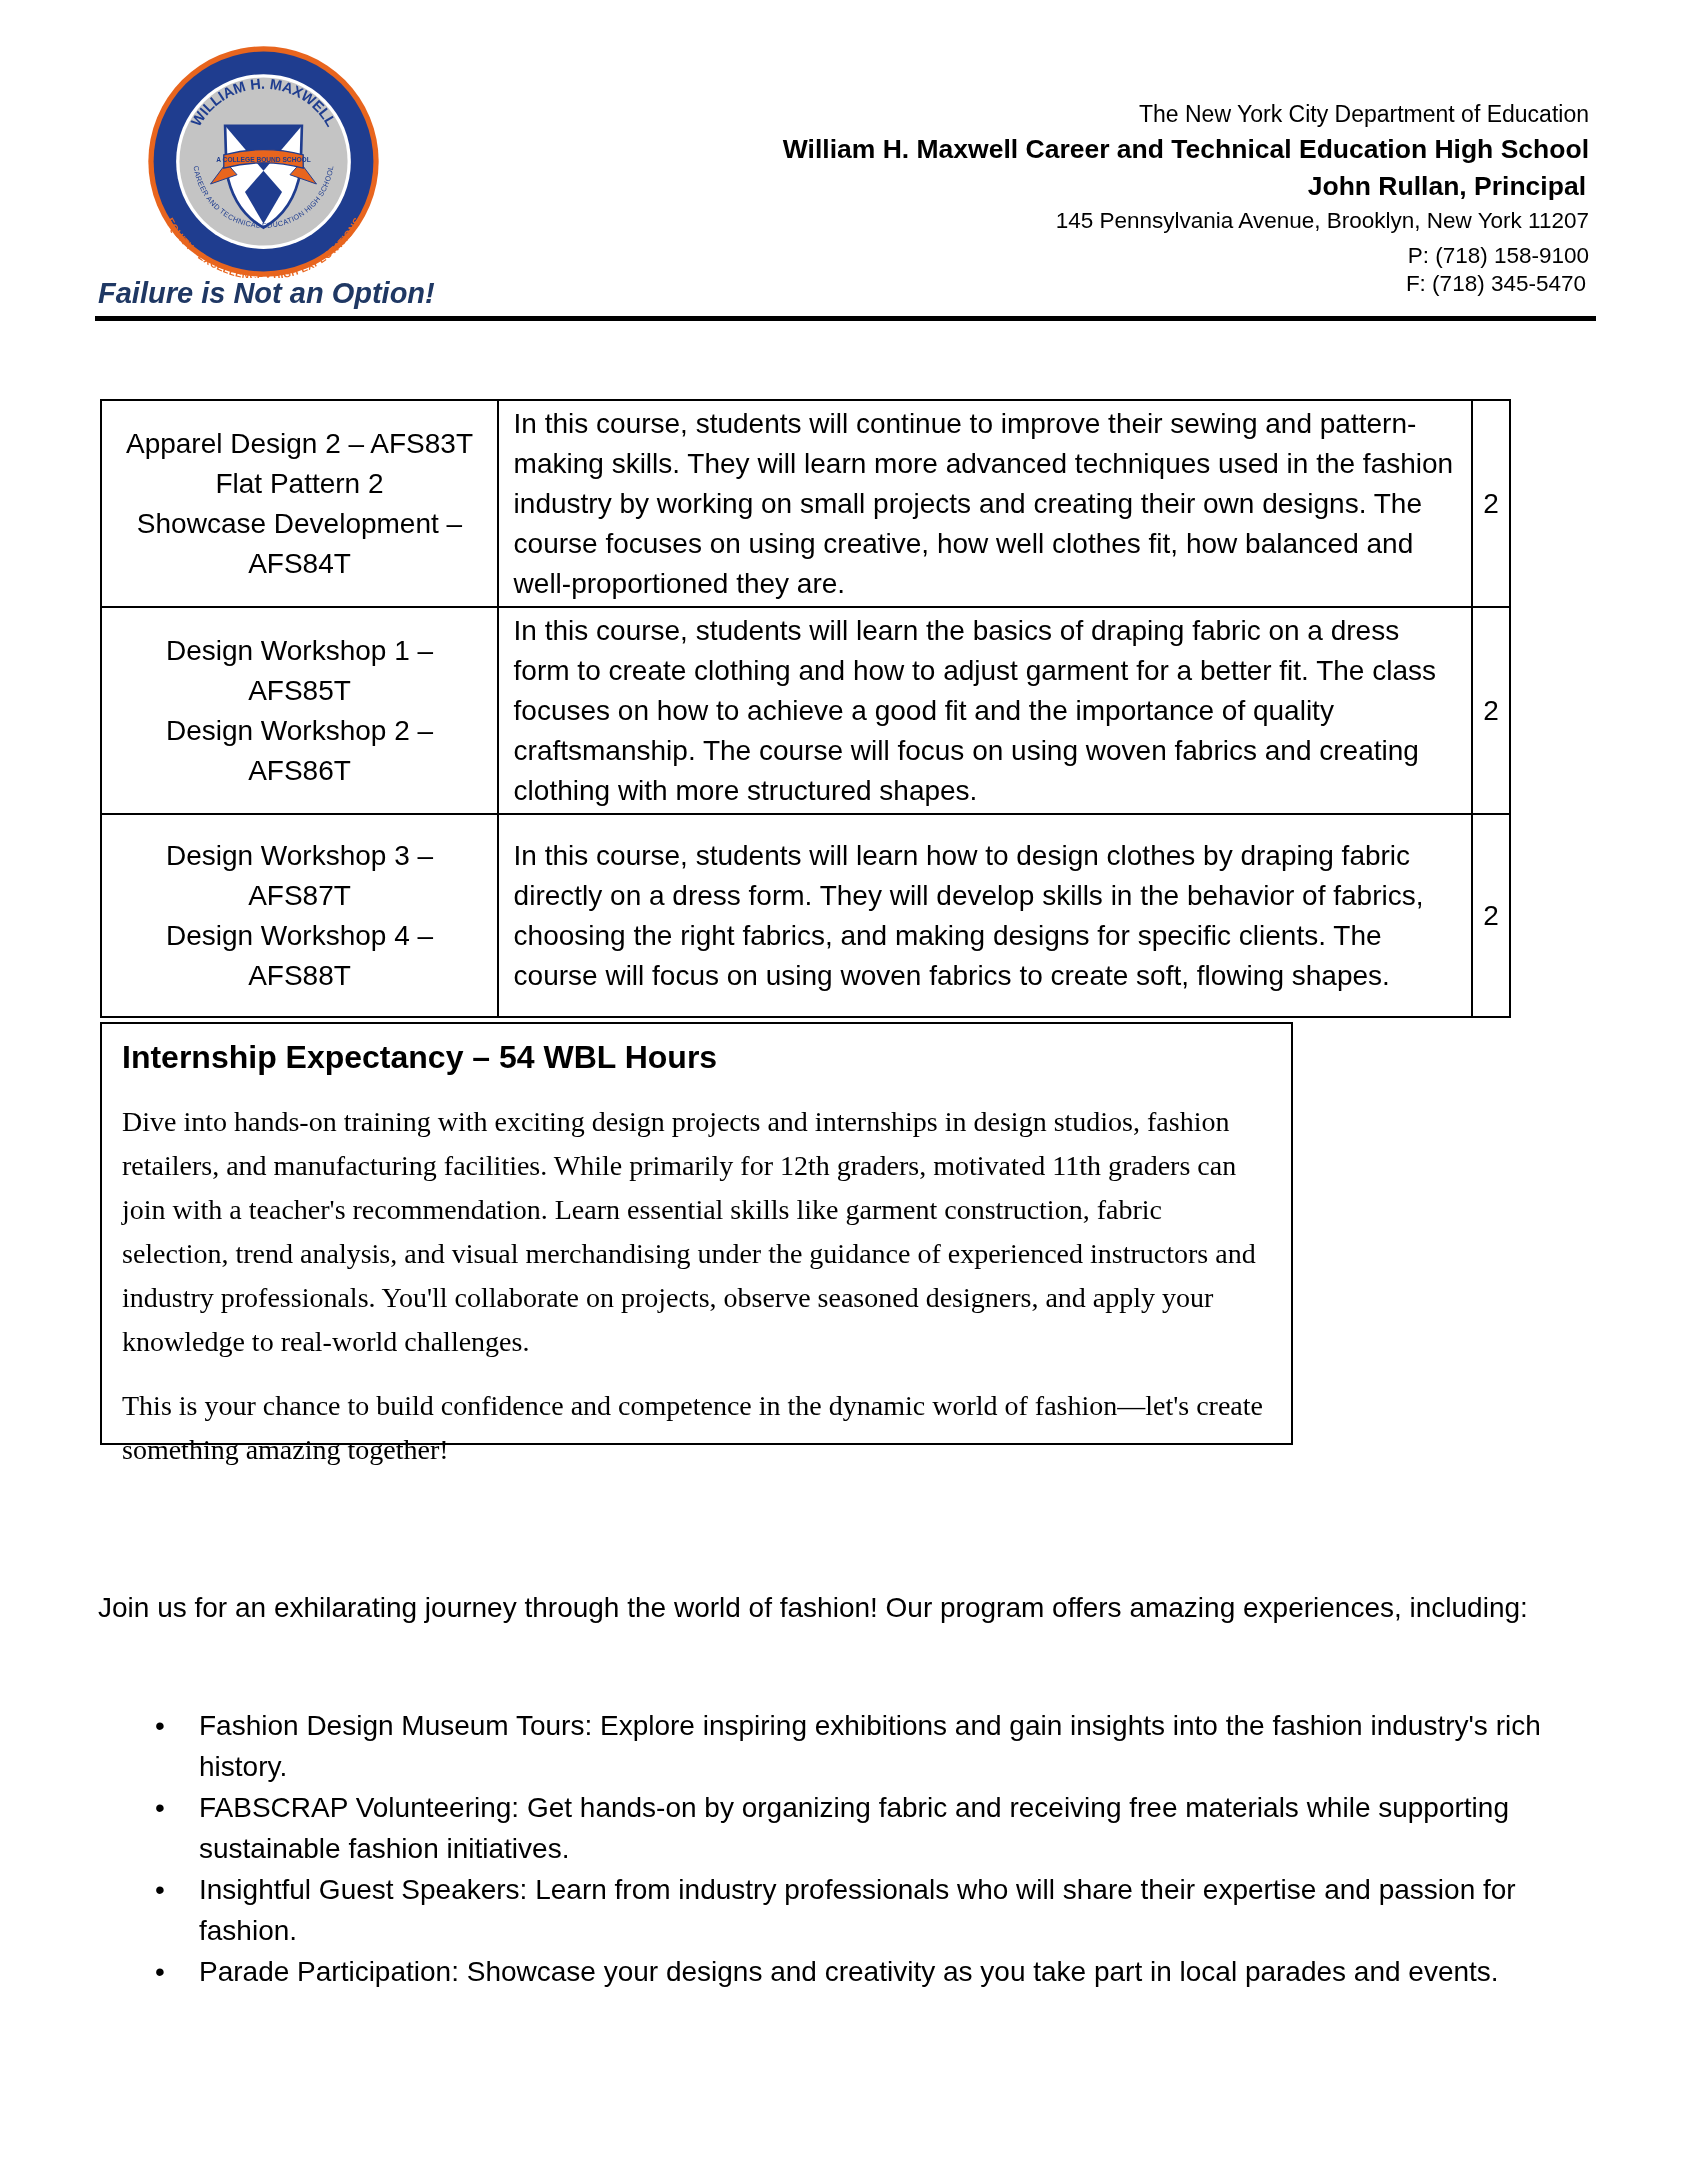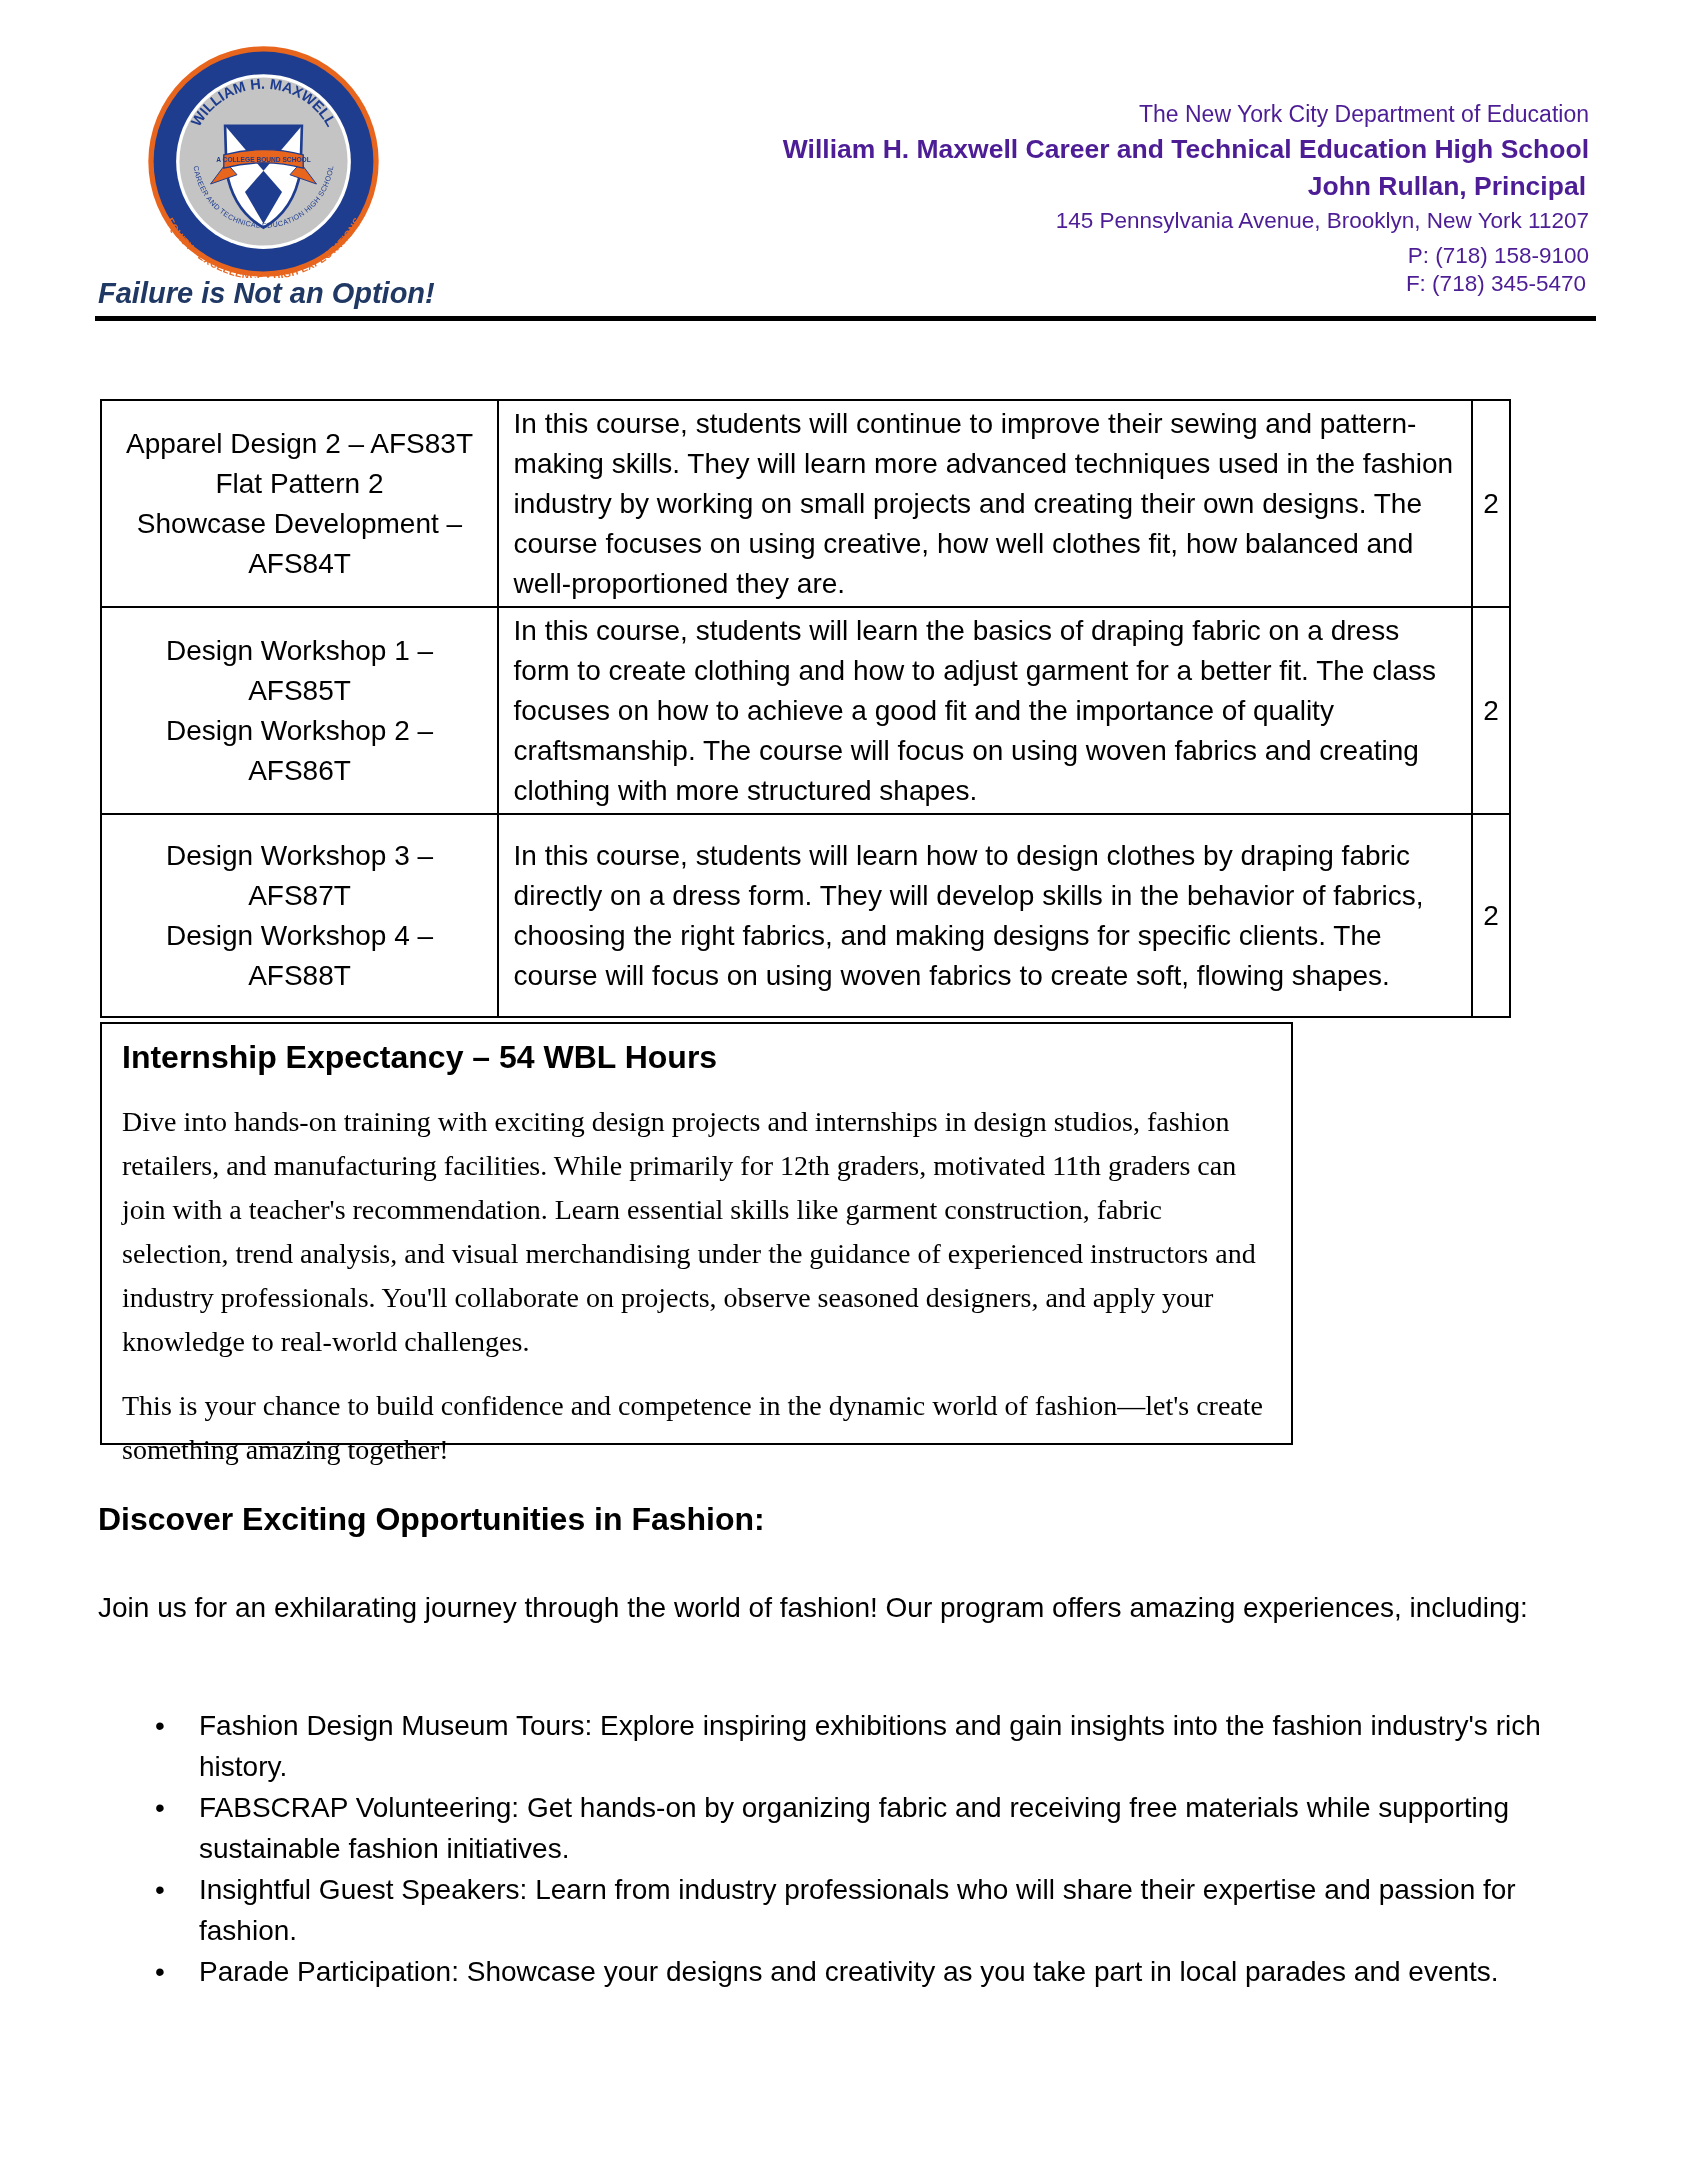--- a/index.html
+++ b/index.html
@@ -3,21 +3,21 @@
 <meta charset="utf-8">
 <style>
   html, body { margin: 0; padding: 0; background: #ffffff; }
   body { width: 1687px; height: 2183px; position: relative; overflow: hidden;
          font-family: "Liberation Sans", "DejaVu Sans", sans-serif; color: #000; }
   .page { position: absolute; left: 0; top: 0; width: 1687px; height: 2183px; }
 
   
   .logo { position: absolute; left: 147px; top: 45px; width: 233px; height: 233px; }
   .motto { position: absolute; left: 98px; top: 277px; font-size: 29px; font-style: italic; font-weight: bold; color: #1f3864; }
-  .hdr { position: absolute; right: 98px; text-align: right; color: #4c1d95; white-space: nowrap; }
+  .hdr { position: absolute; right: 98px; text-align: right; color: #000000; white-space: nowrap; }
   .hdr1 { top: 101px; font-size: 23px; }
   .hdr2 { top: 134px; font-size: 26.5px; font-weight: bold; }
   .hdr3 { top: 171px; font-size: 26.5px; font-weight: bold; right: 101px; text-align: right; }
   .hdr4 { top: 208px; font-size: 22.5px; }
   .hdr5 { top: 243px; font-size: 22.5px; }
   .hdr6 { top: 271px; font-size: 22.5px; right: 101px; }
   .rule { position: absolute; left: 95px; top: 316px; width: 1501px; height: 4.6px; background: #000; }
 
   
   table.courses { position: absolute; left: 100px; top: 399px; width: 1411px; border-collapse: collapse; }
@@ -123,21 +123,20 @@
       </tr>
     </tbody>
   </table>
 
   <div class="intern">
     <h2>Internship Expectancy – 54 WBL Hours</h2>
     <p>Dive into hands-on training with exciting design projects and internships in design studios, fashion retailers, and manufacturing facilities. While primarily for 12th graders, motivated 11th graders can join with a teacher's recommendation. Learn essential skills like garment construction, fabric selection, trend analysis, and visual merchandising under the guidance of experienced instructors and industry professionals. You'll collaborate on projects, observe seasoned designers, and apply your knowledge to real-world challenges.</p>
     <p class="second">This is your chance to build confidence and competence in the dynamic world of fashion—let's create something amazing together!</p>
   </div>
 
-  <div class="disc-title">Discover Exciting Opportunities in Fashion:</div>
   <div class="disc-intro">Join us for an exhilarating journey through the world of fashion! Our program offers amazing experiences, including:</div>
   <ul class="opps">
     <li>
       <span class="bullet">•</span>
       <span>Fashion Design Museum Tours: Explore inspiring exhibitions and gain insights into the fashion industry's rich history.</span>
     </li>
     <li>
       <span class="bullet">•</span>
       <span>FABSCRAP Volunteering: Get hands-on by organizing fabric and receiving free materials while supporting sustainable fashion initiatives.</span>
     </li>

